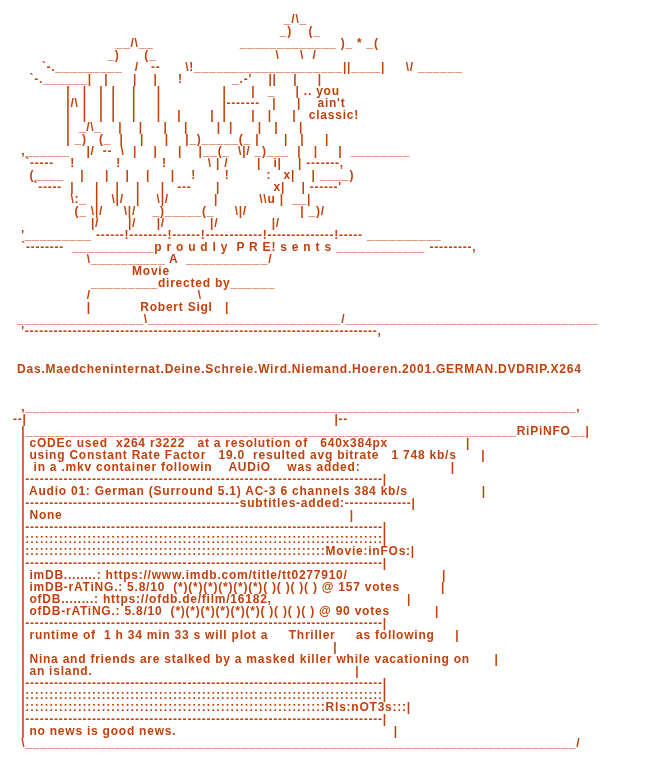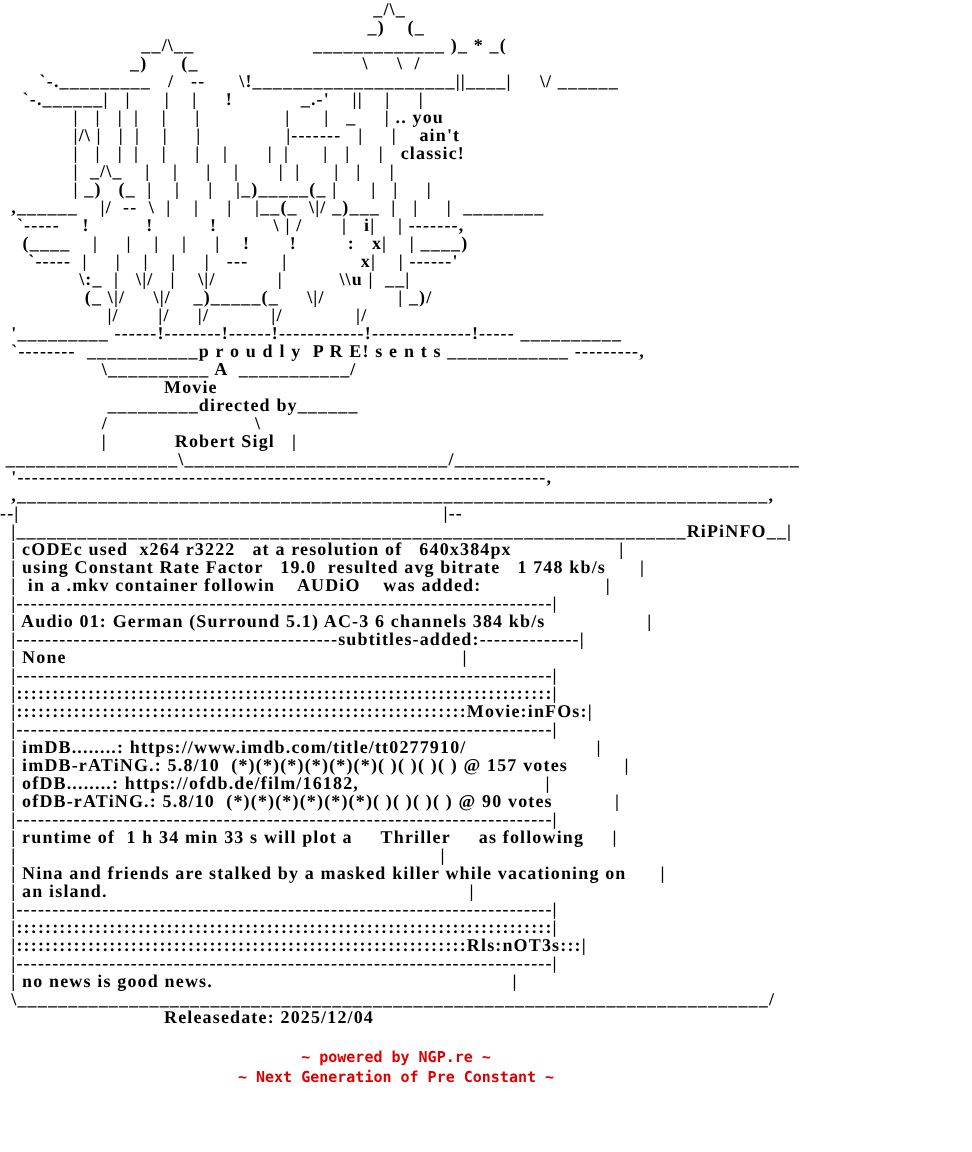--- a/index.html
+++ b/index.html
@@ -8,28 +8,28 @@
     width: 648px;
     height: 768px;
     background: #ffffff;
     overflow: hidden;
   }
   .nfo-wrap {
     width: 648px;
   }
   pre.nfo {
     margin: 0;
-    padding: 0;
-    font-family: Liberation Serif, serif;
+    padding: 13px;
+    font-family: Liberation Sans, sans-serif;
     font-weight: bold;
     font-size: 12px;
     line-height: 12px;
     letter-spacing: 0.77px;
     white-space: pre;
-    color: #000000;
+    color: #c2410c;
   }
   .footer {
     margin-top: 15px;
     width: 528px;
     text-align: center;
     font-family: "DejaVu Sans Mono", "Liberation Mono", monospace;
     font-weight: bold;
     font-size: 10px;
     line-height: 13px;
   }
@@ -58,20 +58,21 @@
                    |/       |/     |/           |/             |/
   '_________ ------!--------!------!------------!--------------!----- __________
   `--------  ___________p r o u d l y  P R E! s e n t s ____________ ---------,
                   \__________ A  ___________/
                              Movie
                    _________directed by______
                   /                          \
                   |            Robert Sigl   |
  _________________\__________________________/__________________________________
   '--------------------------------------------------------------------------,</pre>
+  <pre class="nfo"> Das.Maedcheninternat.Deine.Schreie.Wird.Niemand.Hoeren.2001.GERMAN.DVDRIP.X264</pre>
   <pre class="nfo">  ,__________________________________________________________________________,
 --|                                                                           |--
   |__________________________________________________________________RiPiNFO__|
   | cODEc used  x264 r3222   at a resolution of   640x384px                   |
   | using Constant Rate Factor   19.0  resulted avg bitrate   1 748 kb/s      |
   |  in a .mkv container followin    AUDiO    was added:                      |
   |---------------------------------------------------------------------------|
   | Audio 01: German (Surround 5.1) AC-3 6 channels 384 kb/s                  |
   |---------------------------------------------subtitles-added:--------------|
   | None                                                                      |

